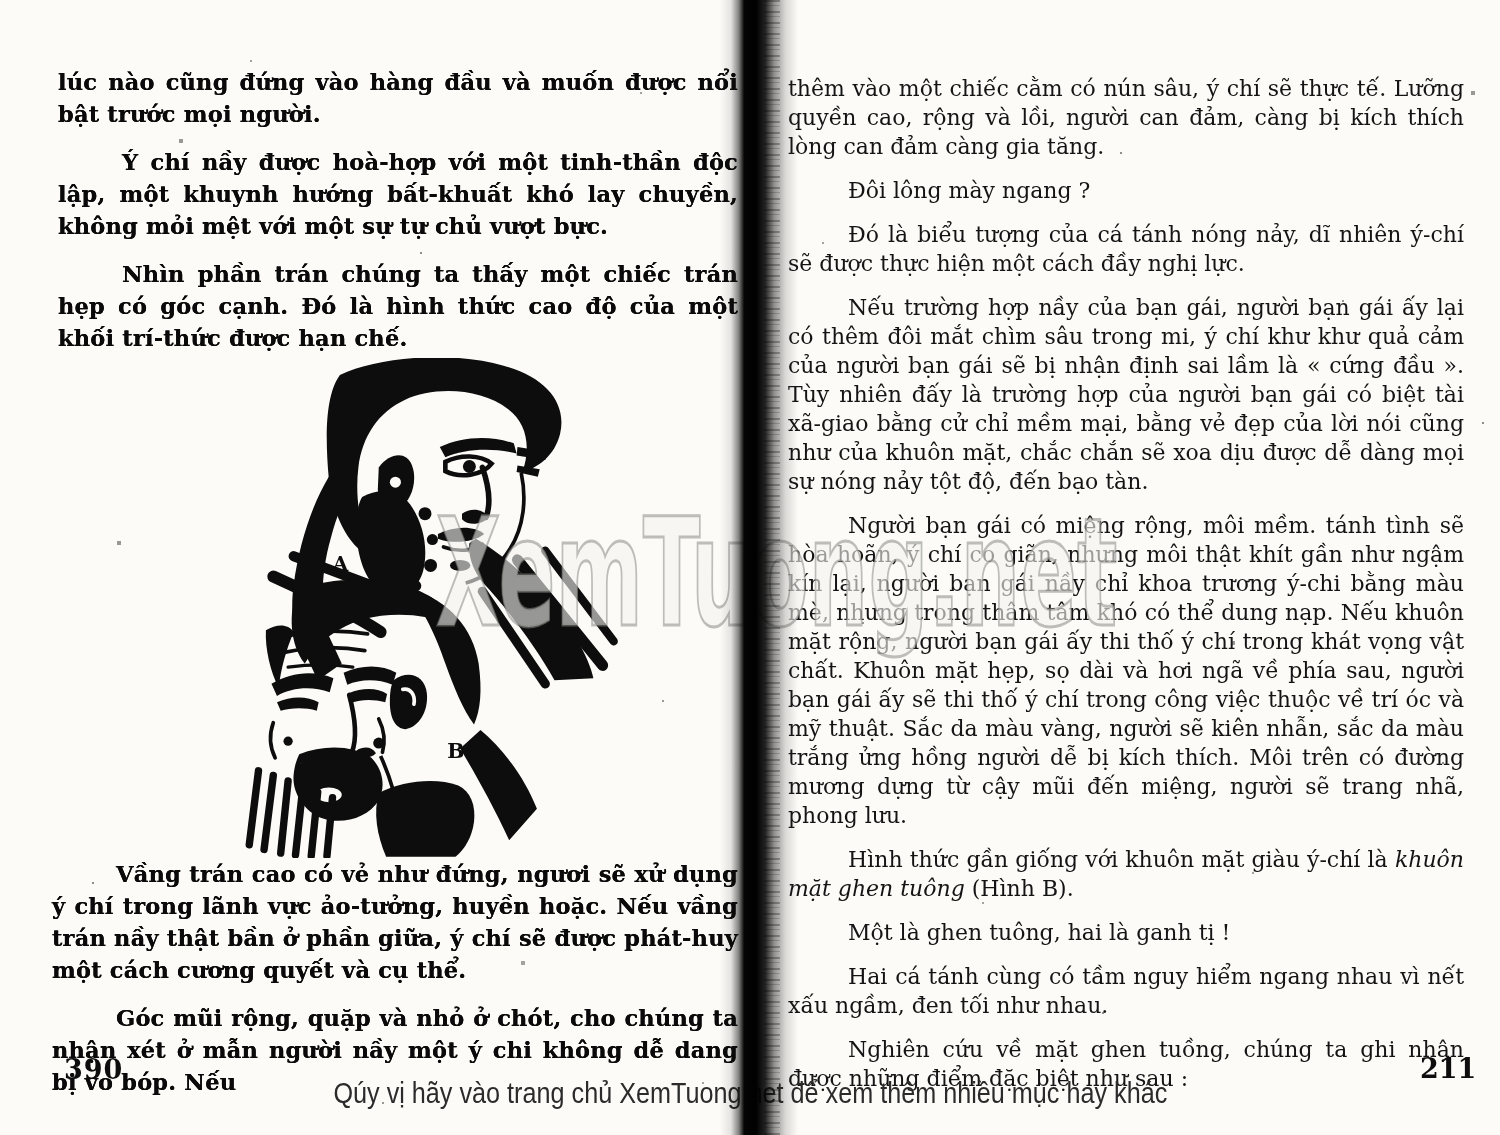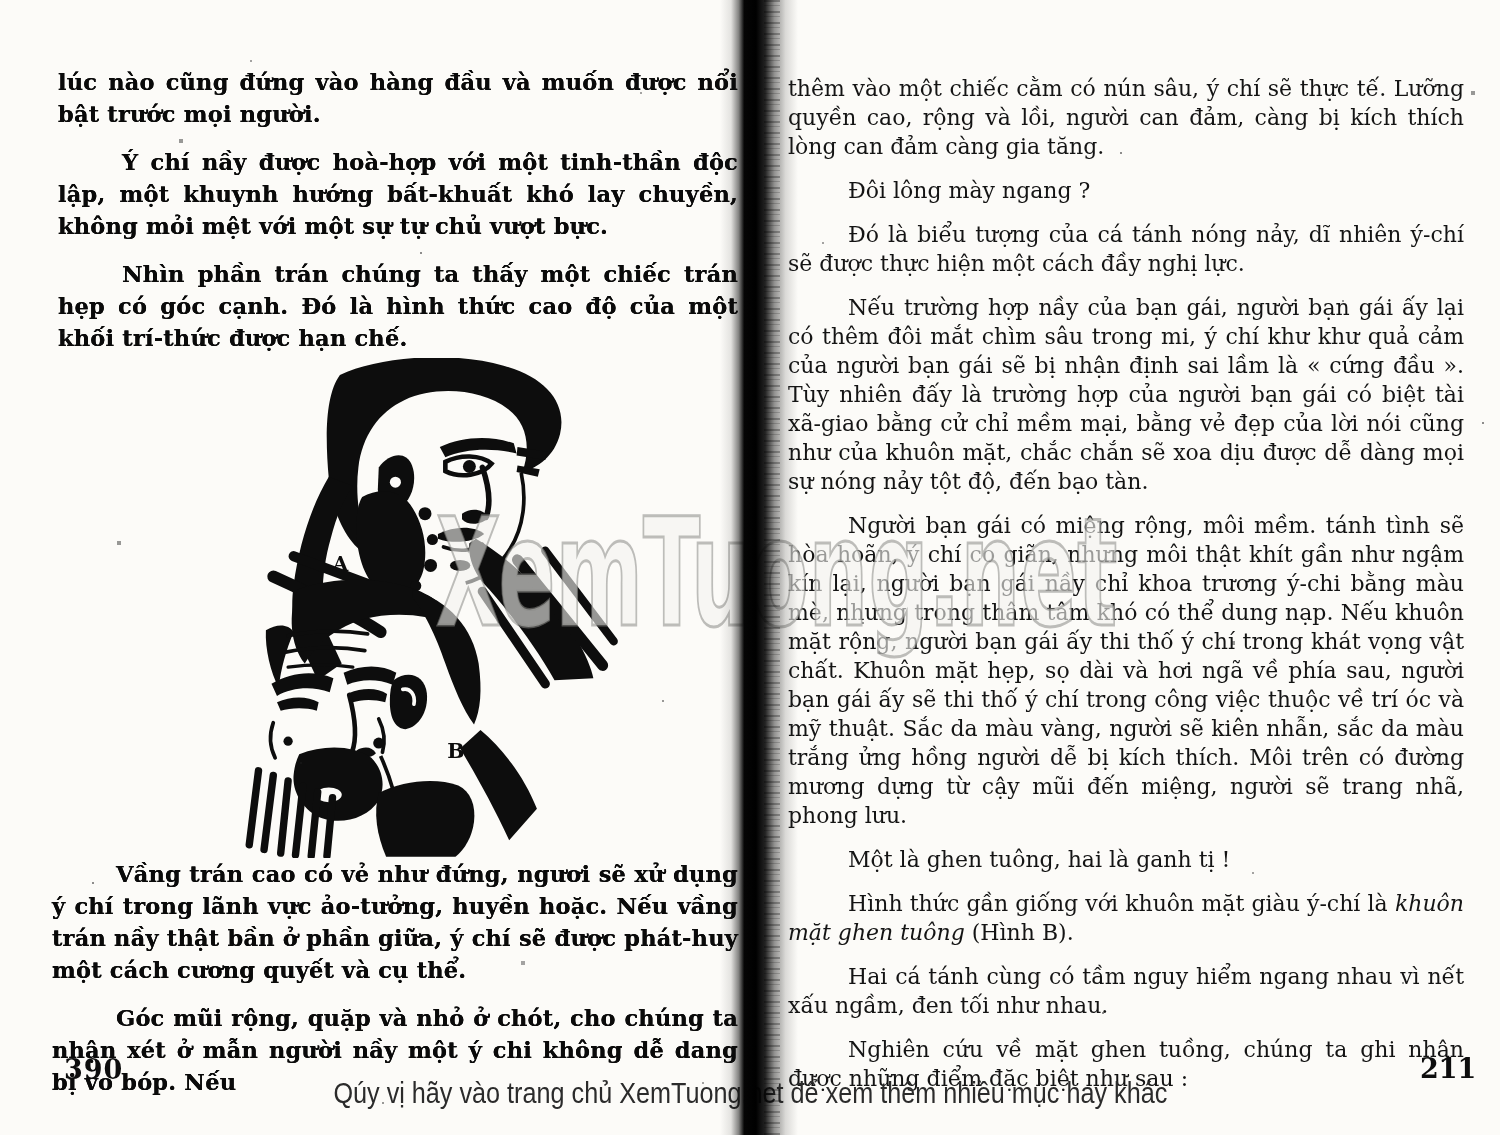--- a/index.html
+++ b/index.html
@@ -213,22 +213,22 @@
     <div class="pagenum left">390</div>
   </div>
 
   <div>
     <div class="rp">
       <p>thêm vào một chiếc cằm có nún sâu, ý chí sẽ thực tế.  Lưỡng quyền cao, rộng và lồi, người can đảm, càng bị kích thích lòng can đảm càng gia tăng.</p>
       <p class="indent">Đôi lông mày ngang ?</p>
       <p class="indent">Đó là biểu tượng của cá tánh nóng nảy, dĩ nhiên ý-chí sẽ được thực hiện một cách đầy nghị lực.</p>
       <p class="indent">Nếu trường hợp nầy của bạn gái, người bạn gái ấy lại có thêm đôi mắt chìm sâu trong mi, ý chí khư khư quả cảm của người bạn gái sẽ bị nhận định sai lầm là « cứng đầu ». Tùy nhiên đấy là trường hợp của người bạn gái có biệt tài xã-giao bằng cử chỉ mềm mại, bằng vẻ đẹp của lời nói cũng như của khuôn mặt, chắc chắn sẽ xoa dịu được dễ dàng mọi sự nóng nảy tột độ, đến bạo tàn.</p>
       <p class="indent">Người bạn gái có miệng rộng, môi mềm. tánh tình sẽ hòa hoãn, ý chí co giãn, nhưng môi thật khít gần như ngậm kín lại, người bạn gái nầy chỉ khoa trương ý-chi bằng màu mè, nhưng trong thâm tâm khó có thể dung nạp. Nếu khuôn mặt rộng, người bạn gái ấy thi thố ý chí trong khát vọng vật chất. Khuôn mặt hẹp, sọ dài và hơi ngã về phía sau, người bạn gái ấy sẽ thi thố ý chí trong công việc thuộc về trí óc và mỹ thuật. Sắc da màu vàng, người sẽ kiên nhẫn, sắc da màu trắng ửng hồng người dễ bị kích thích. Môi trên có đường mương dựng từ cậy mũi đến miệng, người sẽ trang nhã, phong lưu.</p>
+      <p class="indent"><span>Hình thức gần giống với khuôn mặt giàu ý-chí là </span><span class="ital">khuôn mặt ghen tuông</span><span> (Hình B).</span></p>
       <p class="indent">Một là ghen tuông, hai là ganh tị !</p>
-      <p class="indent"><span>Hình thức gần giống với khuôn mặt giàu ý-chí là </span><span class="ital">khuôn mặt ghen tuông</span><span> (Hình B).</span></p>
       <p class="indent">Hai cá tánh cùng có tầm nguy hiểm ngang nhau vì nết xấu ngầm, đen tối như nhau.</p>
       <p class="indent">Nghiên cứu về mặt ghen tuồng, chúng ta ghi nhận được những điểm đặc biệt như sau :</p>
     </div>
     <div class="pagenum right">211</div>
   </div>
 
   <div class="gutter"></div>
 
   <div class="watermark">XemTuong.net</div>
 

